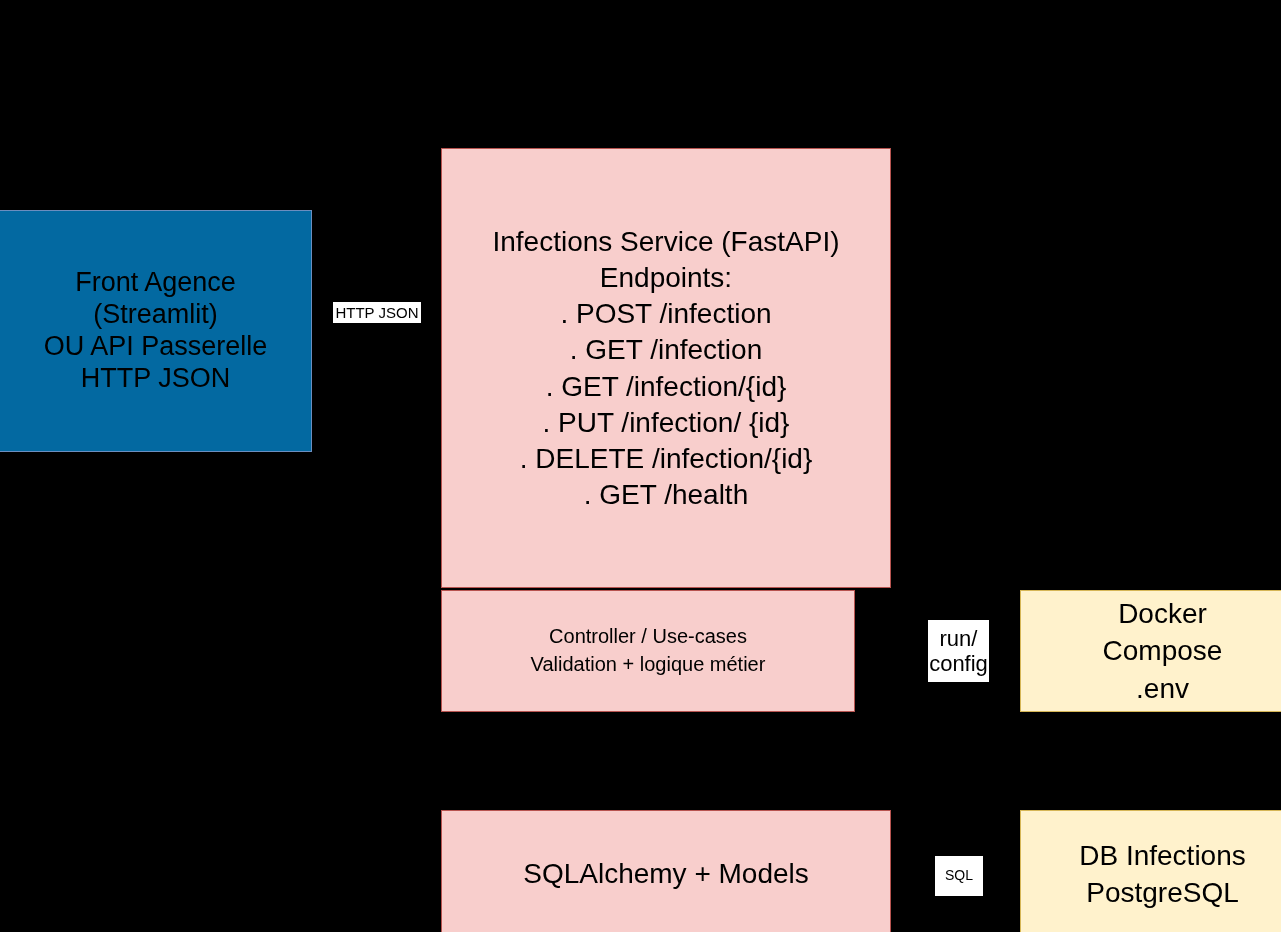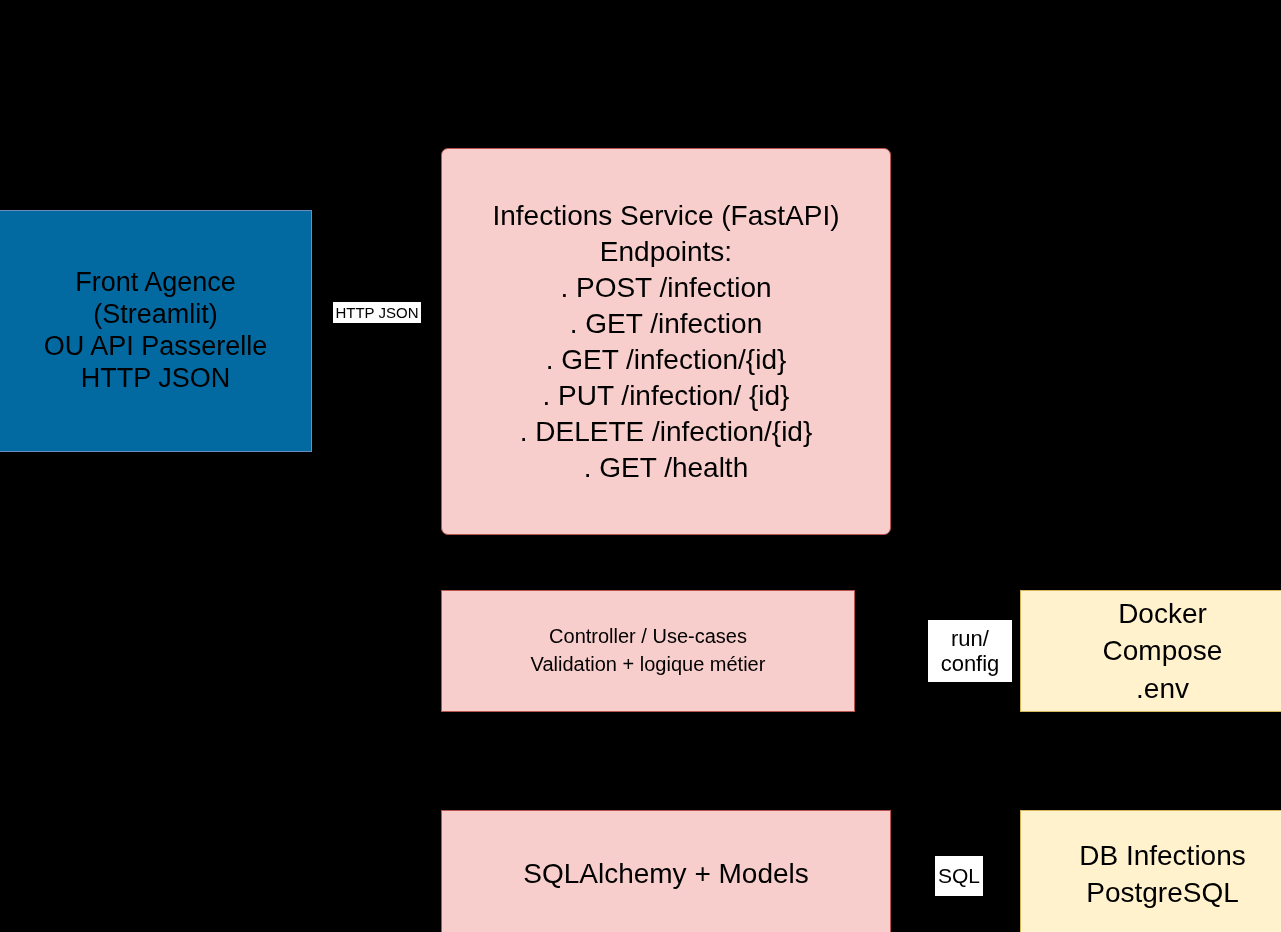--- a/index.html
+++ b/index.html
@@ -73,23 +73,22 @@
   
 
   #node-front {
     left: -1px;  top: 210px;
     width: 313px; height: 242px;
     font-size: 27px;
   }
 
   #node-service {
     left: 441px; top: 148px;
-    width: 450px; height: 387px;
+    width: 450px; height: 440px;
     font-size: 28px;
-    border-radius: 7px;
   }
   #node-service .line { margin: 1.5px 0; }
 
   #node-controller {
     left: 441px; top: 590px;
     width: 414px; height: 122px;
     font-size: 20px;
   }
   #node-controller .line { margin: 2px 0; }
 
@@ -115,28 +114,28 @@
   #node-db .line { margin: 2px 0; }
 
   #label-http {
     left: 333px; top: 302px;
     width: 88px; height: 21px;
     font-size: 15px;
   }
 
   #label-runconfig {
     left: 928px; top: 620px;
-    width: 84px; height: 62px;
+    width: 61px; height: 62px;
     font-size: 22px;
   }
 
   #label-sql {
     left: 935px; top: 856px;
     width: 48px; height: 40px;
-    font-size: 21px;
+    font-size: 14px;
   }
 </style>
 </head>
 <body>
 
 <div class="canvas">
 
   <div class="node node--blue" id="node-front">
     <span class="line">Front Agence</span>
     <span class="line">(Streamlit)</span>

